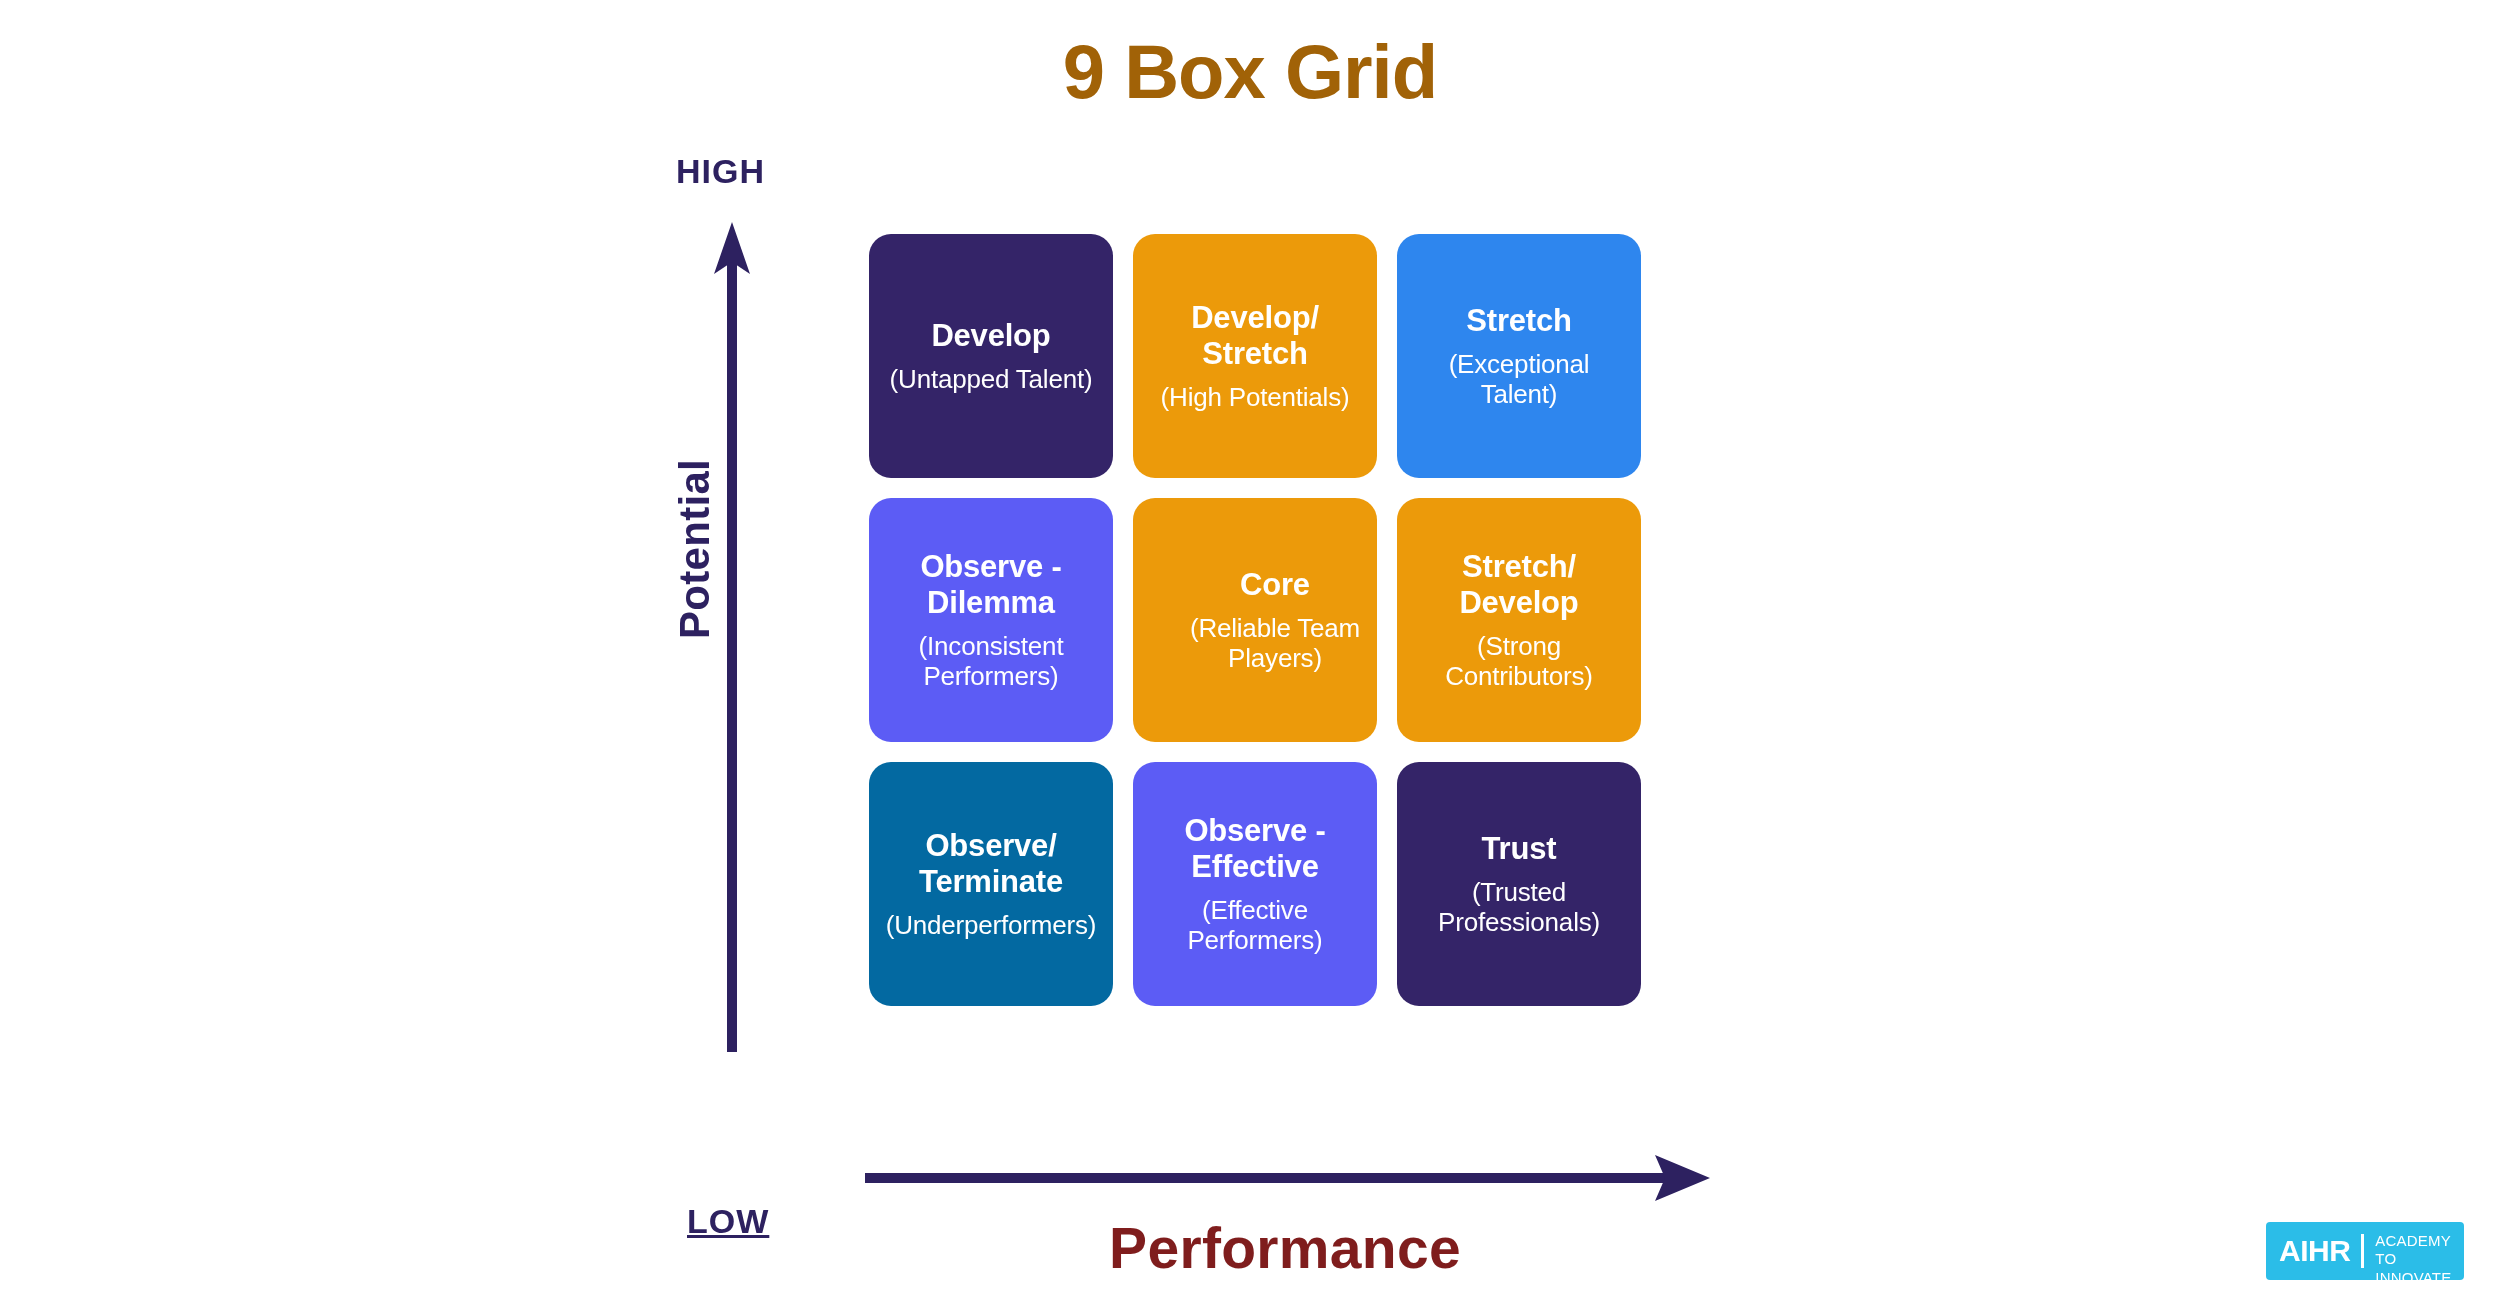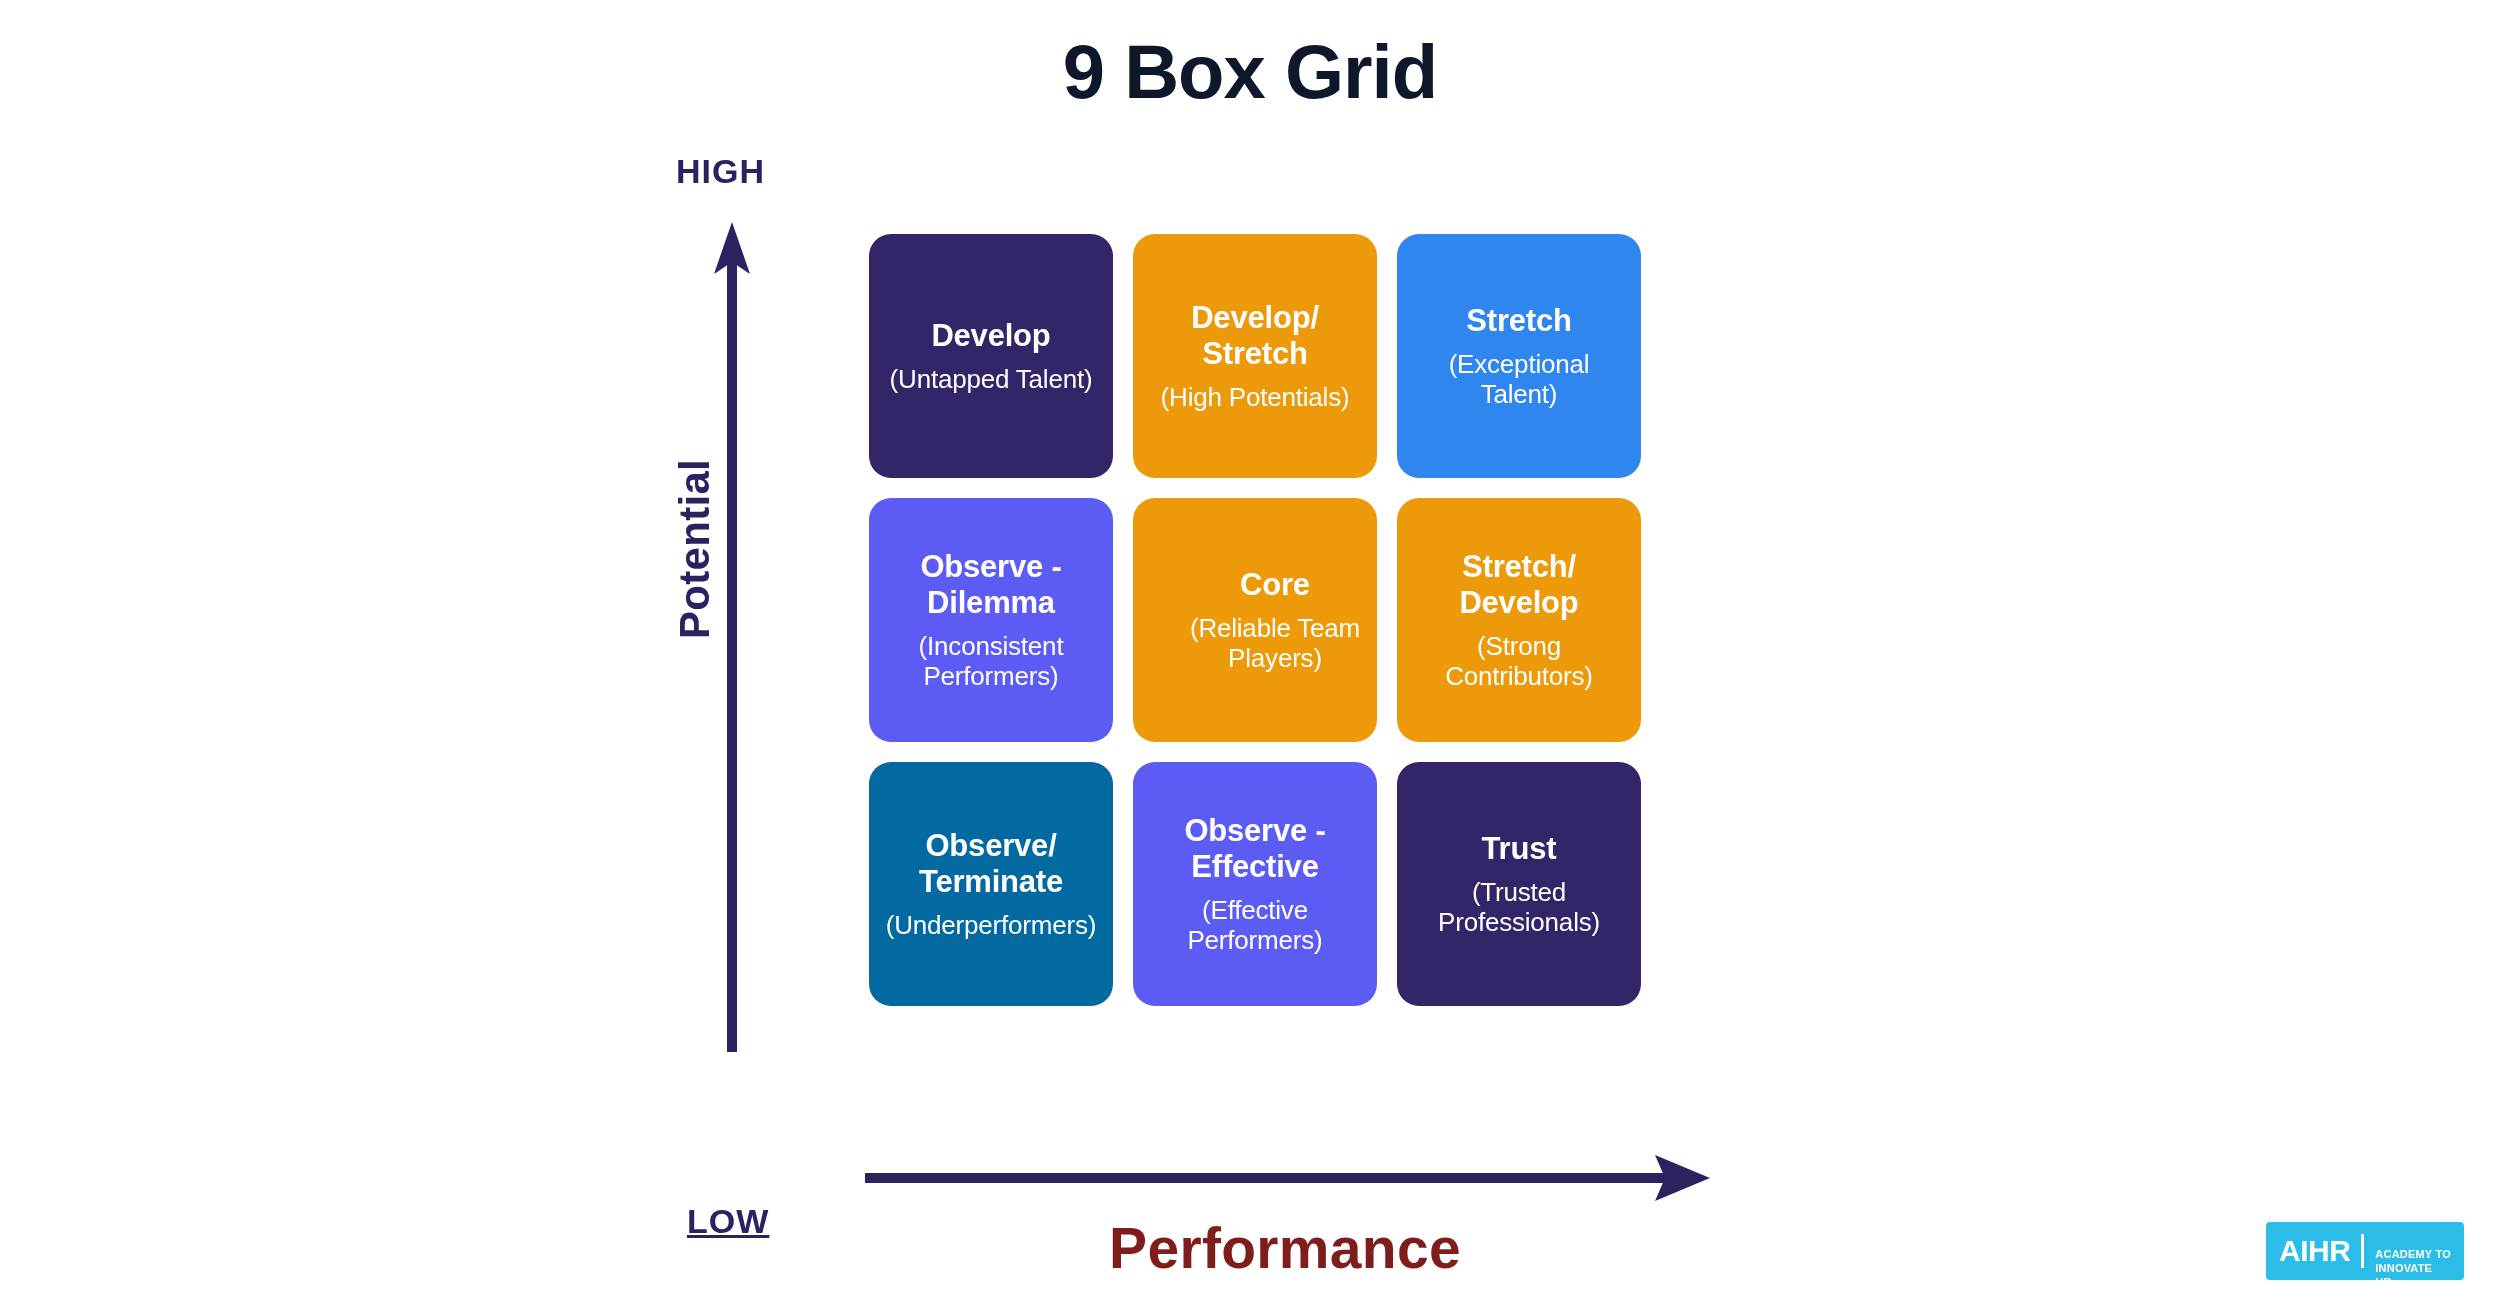--- a/index.html
+++ b/index.html
@@ -22,21 +22,21 @@
   
   #title {
     position: absolute;
     top: 28px;
     left: 0;
     width: 2500px;
     text-align: center;
     font-size: 76px;
     font-weight: bold;
     letter-spacing: -1px;
-    color: #0f172a;
+    color: #a16207;
     line-height: 1.15;
   }
 
   
   #y-high-label {
     position: absolute;
     left: 676px;
     top: 152px;
     font-size: 34px;
     font-weight: bold;
@@ -163,22 +163,22 @@
 
   #logo-divider {
     width: 3px;
     height: 34px;
     background: #ffffff;
     margin: 0 11px;
     flex: 0 0 auto;
   }
 
   #logo-tagline {
-    font-size: 11px;
-    font-weight: bold;
+    font-size: 15px;
+    font-weight: normal;
     color: #ffffff;
     line-height: 1.25;
     letter-spacing: 0.2px;
     margin-top: 36px;
   }
 </style>
 </head>
 <body>
 
 <div id="stage">

